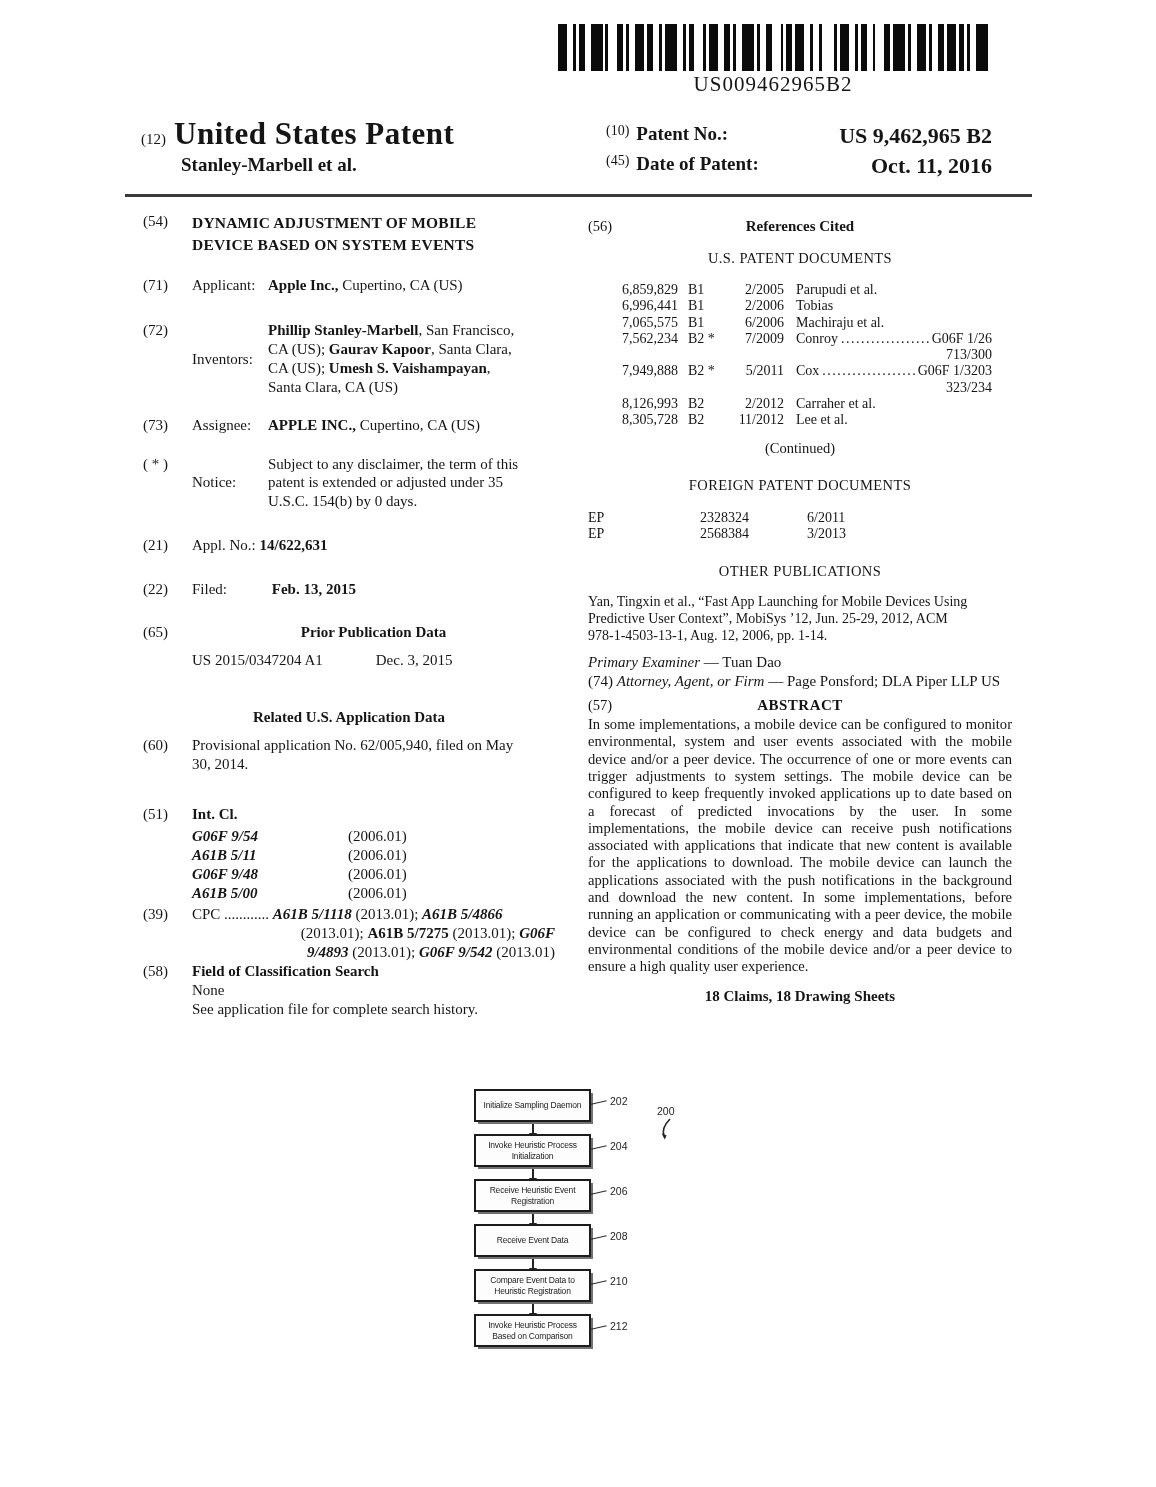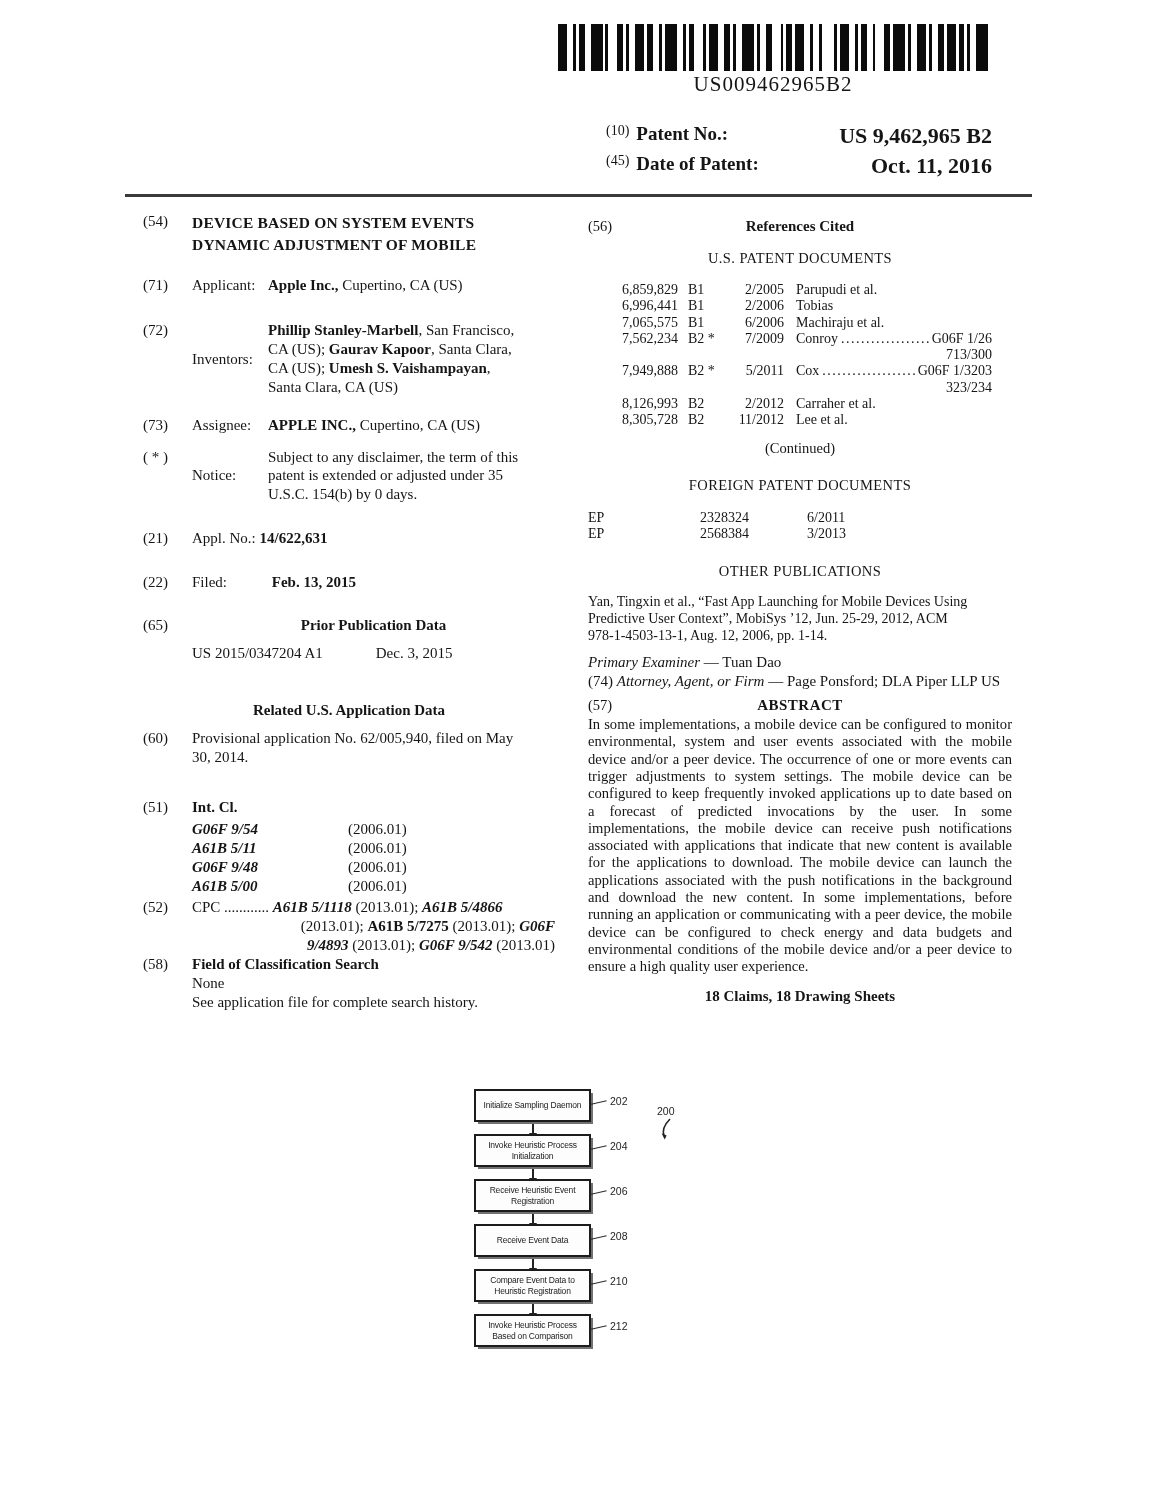--- a/index.html
+++ b/index.html
@@ -159,41 +159,48 @@
         <div style="flex: 1 0 0px;"></div>
         <div style="flex: 2 0 0px; background: rgb(11, 11, 11);"></div>
         <div style="flex: 1 0 0px;"></div>
         <div style="flex: 1 0 0px; background: rgb(11, 11, 11);"></div>
         <div style="flex: 2 0 0px;"></div>
         <div style="flex: 4 0 0px; background: rgb(11, 11, 11);"></div>
       </div>
     <div class="barcode-num">US009462965B2</div>
   </div>
 
+  <div class="hdr-left">
+    <div class="hdr-line1">
+      <span class="code12">(12)</span>
+      <span class="us-patent">United States Patent</span>
+    </div>
+    <div class="party">Stanley-Marbell et al.</div>
+  </div>
   <div class="hdr-right">
     <div class="hdr-row">
       <span class="hdr-code">(10)</span>
       <span class="hdr-label">Patent No.:</span>
       <span class="hdr-val">US 9,462,965 B2</span>
     </div>
     <div class="hdr-row">
       <span class="hdr-code">(45)</span>
       <span class="hdr-label">Date of Patent:</span>
       <span class="hdr-val">Oct. 11, 2016</span>
     </div>
   </div>
   <div class="hrule"></div>
 
   <div class="col-left">
 
     <div class="item t54" style="margin-bottom:20px;">
       <span class="code">(54)</span>
       <div class="content">
+        <div class="nowrap">DYNAMIC ADJUSTMENT OF MOBILE</div>
         <div class="nowrap">DEVICE BASED ON SYSTEM EVENTS</div>
-        <div class="nowrap">DYNAMIC ADJUSTMENT OF MOBILE</div>
       </div>
     </div>
 
     <div class="item" style="margin-bottom:26px;">
       <span class="code">(71)</span>
       <div class="content nowrap">
         <span class="lbl">Applicant:</span><span><span style="font-weight: bold;">Apple Inc.,</span><span> Cupertino, CA (US)</span></span>
       </div>
     </div>
 
@@ -203,21 +210,21 @@
         <span class="lbl">Inventors:</span>
         <div class="lines">
           <div class="nowrap"><span style="font-weight: bold;">Phillip Stanley-Marbell</span><span>, San Francisco,</span></div>
           <div class="nowrap"><span>CA (US); </span><span style="font-weight: bold;">Gaurav Kapoor</span><span>, Santa Clara,</span></div>
           <div class="nowrap"><span>CA (US); </span><span style="font-weight: bold;">Umesh S. Vaishampayan</span><span>,</span></div>
           <div class="nowrap"><span>Santa Clara, CA (US)</span></div>
         </div>
       </div>
     </div>
 
-    <div class="item" style="margin-bottom:13px;">
+    <div class="item" style="margin-bottom:20px;">
       <span class="code">(73)</span>
       <div class="content nowrap">
         <span class="lbl">Assignee:</span><span><span style="font-weight: bold;">APPLE INC.,</span><span> Cupertino, CA (US)</span></span>
       </div>
     </div>
 
     <div class="item" style="margin-bottom:26px;">
       <span class="code">( * )</span>
       <div class="content flexrow">
         <span class="lbl">Notice:</span>
@@ -283,21 +290,21 @@
             <span>(2006.01)</span>
         </div>
         <div class="intcl-row">
           <span class="cls">A61B 5/00</span>
             <span>(2006.01)</span>
         </div>
       </div>
     </div>
 
     <div class="item" style="margin-bottom:0;">
-      <span class="code">(52)</span>
+      <span class="code">(39)</span>
       <div class="content">
         <div class="nowrap"><span>CPC ............ </span><span style="font-weight: bold; font-style: italic;">A61B 5/1118</span><span> (2013.01); </span><span style="font-weight: bold; font-style: italic;">A61B 5/4866</span></div>
         <div class="nowrap cpc2"><span>(2013.01); </span><span style="font-weight: bold; ">A61B 5/7275</span><span> (2013.01); </span><span style="font-weight: bold; font-style: italic;">G06F</span></div>
         <div class="nowrap cpc3"><span style="font-weight: bold; font-style: italic;">9/4893</span><span> (2013.01); </span><span style="font-weight: bold; font-style: italic;">G06F 9/542</span><span> (2013.01)</span></div>
       </div>
     </div>
 
     <div class="item">
       <span class="code">(58)</span>
       <div class="content">

